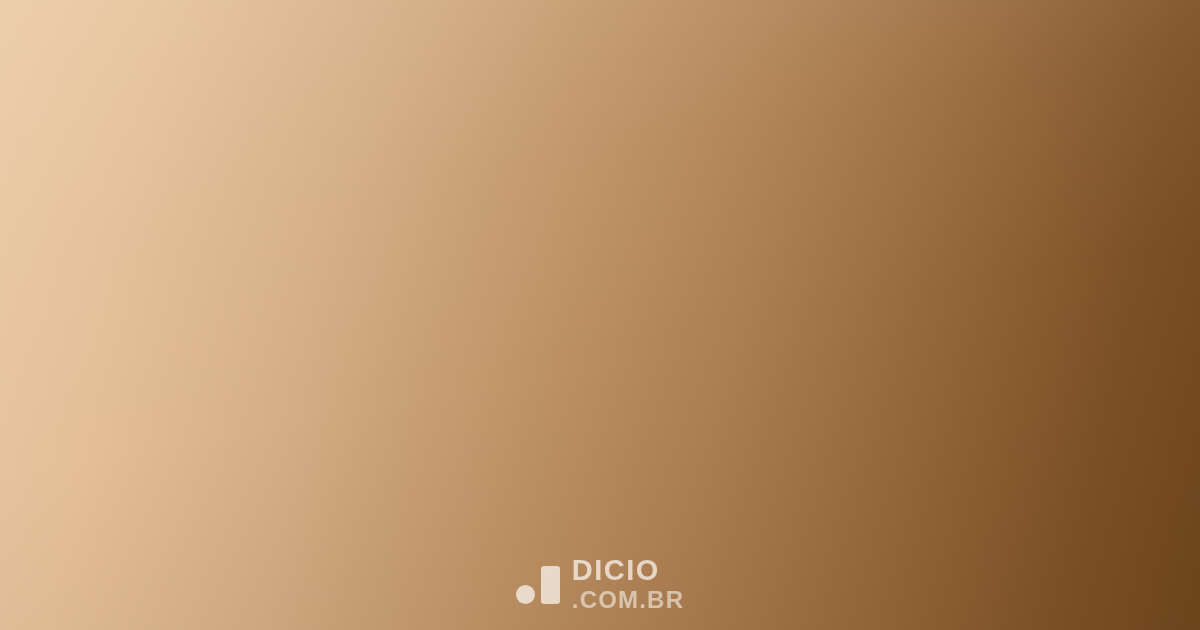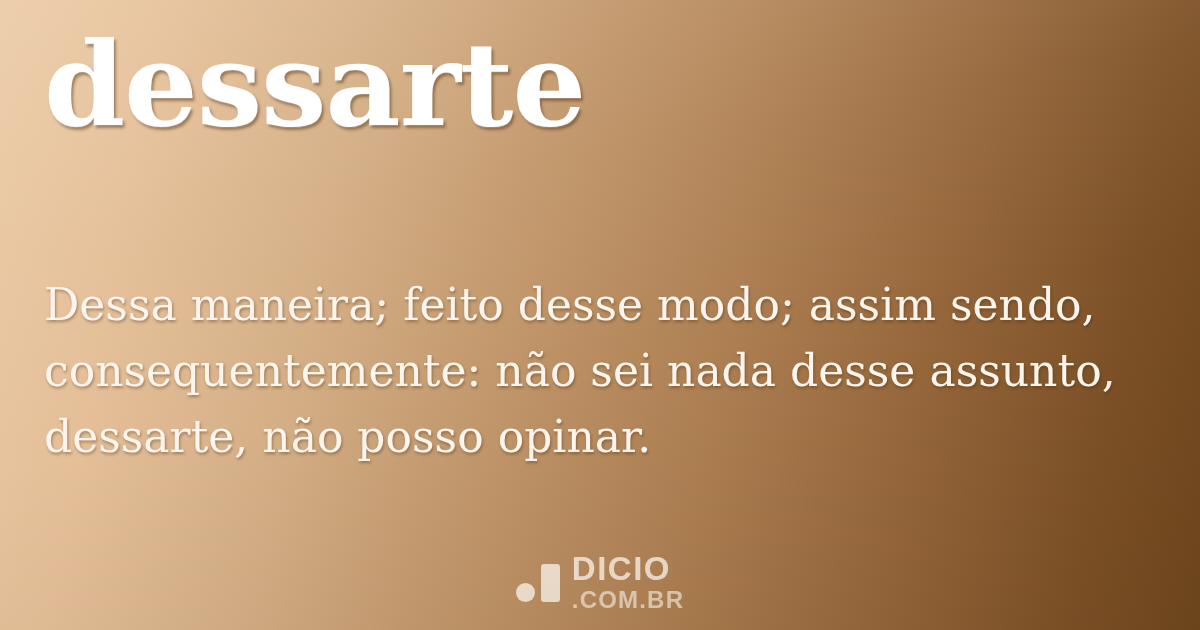--- a/index.html
+++ b/index.html
@@ -119,42 +119,40 @@
   #logo-text {
     display: flex;
     flex-direction: column;
     justify-content: center;
     line-height: 1;
   }
 
   #logo-name {
     font-family: "Liberation Sans", sans-serif;
     font-weight: 700;
-    font-size: 33px;
+    font-size: 29px;
     letter-spacing: 1.5px;
     color: #fdf8f2;
   }
 
   #logo-tld {
     font-family: "Liberation Sans", sans-serif;
     font-weight: 700;
     font-size: 24px;
     letter-spacing: 1.2px;
     color: rgba(253, 248, 242, 0.78);
     margin-top: 3px;
   }
 </style>
 </head>
 <body>
 
 <div id="card">
 
-  <div class="layer" id="word">dessarte</div>
 
-  <div class="layer" id="definition">Dessa maneira; feito desse modo; assim sendo, consequentemente: não sei nada desse assunto, dessarte, não posso opinar.</div>
 
   <div class="layer" id="logo">
     <span id="logo-mark">
       <span id="logo-dot"></span>
       <span id="logo-bar"></span>
     </span>
     <span id="logo-text">
       <span id="logo-name">DICIO</span>
       <span id="logo-tld">.COM.BR</span>
     </span>

